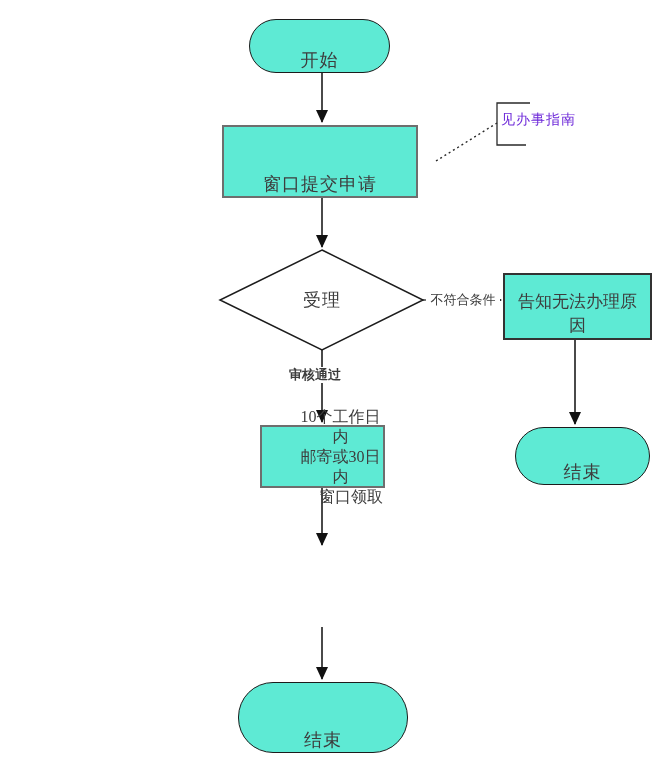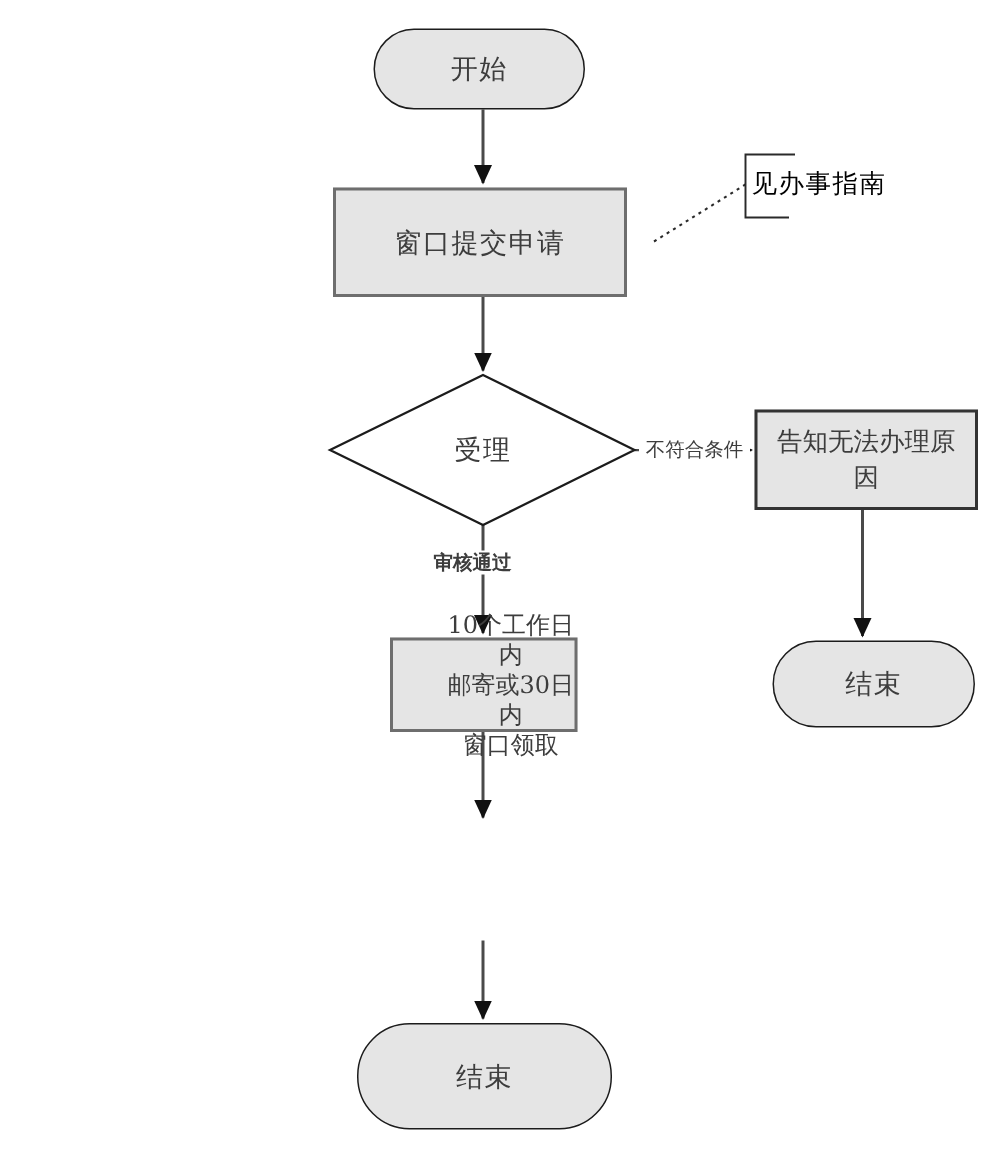--- a/index.html
+++ b/index.html
@@ -19,27 +19,28 @@
   #connector-layer {
     position: absolute;
     left: 0;
     top: 0;
     width: 672px;
     height: 775px;
   }
   .node {
     position: absolute;
     display: flex;
-    align-items: center;
+    align-items: flex-end;
     justify-content: center;
     text-align: center;
-    background: #e5e5e5;
+    background: #5eead4;
     box-sizing: border-box;
     font-size: 18px;
     letter-spacing: 1px;
+    font-family: Liberation Serif, serif;
   }
   .stadium {
     border: 1.5px solid #1c1c1c;
   }
   .rect-gray {
     border: 2px solid #6e6e6e;
   }
   .rect-dark {
     border: 2px solid #333333;
   }
@@ -68,24 +69,24 @@
     display: flex; align-items: center; justify-content: center;
   }
   .label-approved {
     left: 286px; top: 367px; width: 58px; height: 16px;
     background: #ffffff;
     display: flex; align-items: center; justify-content: center; font-weight: bold;
   }
   .annotation-label {
     position: absolute;
     left: 501px; top: 111px; width: 98px; height: 23px;
-    display: flex; align-items: flex-end;
-    font-size: 17px;
+    display: flex; align-items: flex-start;
+    font-size: 14px;
     letter-spacing: 1px;
-    color: #000000;
+    color: #6d28d9;
   }
 </style>
 </head>
 <body>
 
 <div id="canvas">
 
   <svg id="connector-layer" viewBox="0 0 672 775" xmlns="http://www.w3.org/2000/svg">
     <defs>
       <marker id="arrow" markerUnits="userSpaceOnUse" markerWidth="16" markerHeight="14" refX="12" refY="6" orient="auto">

